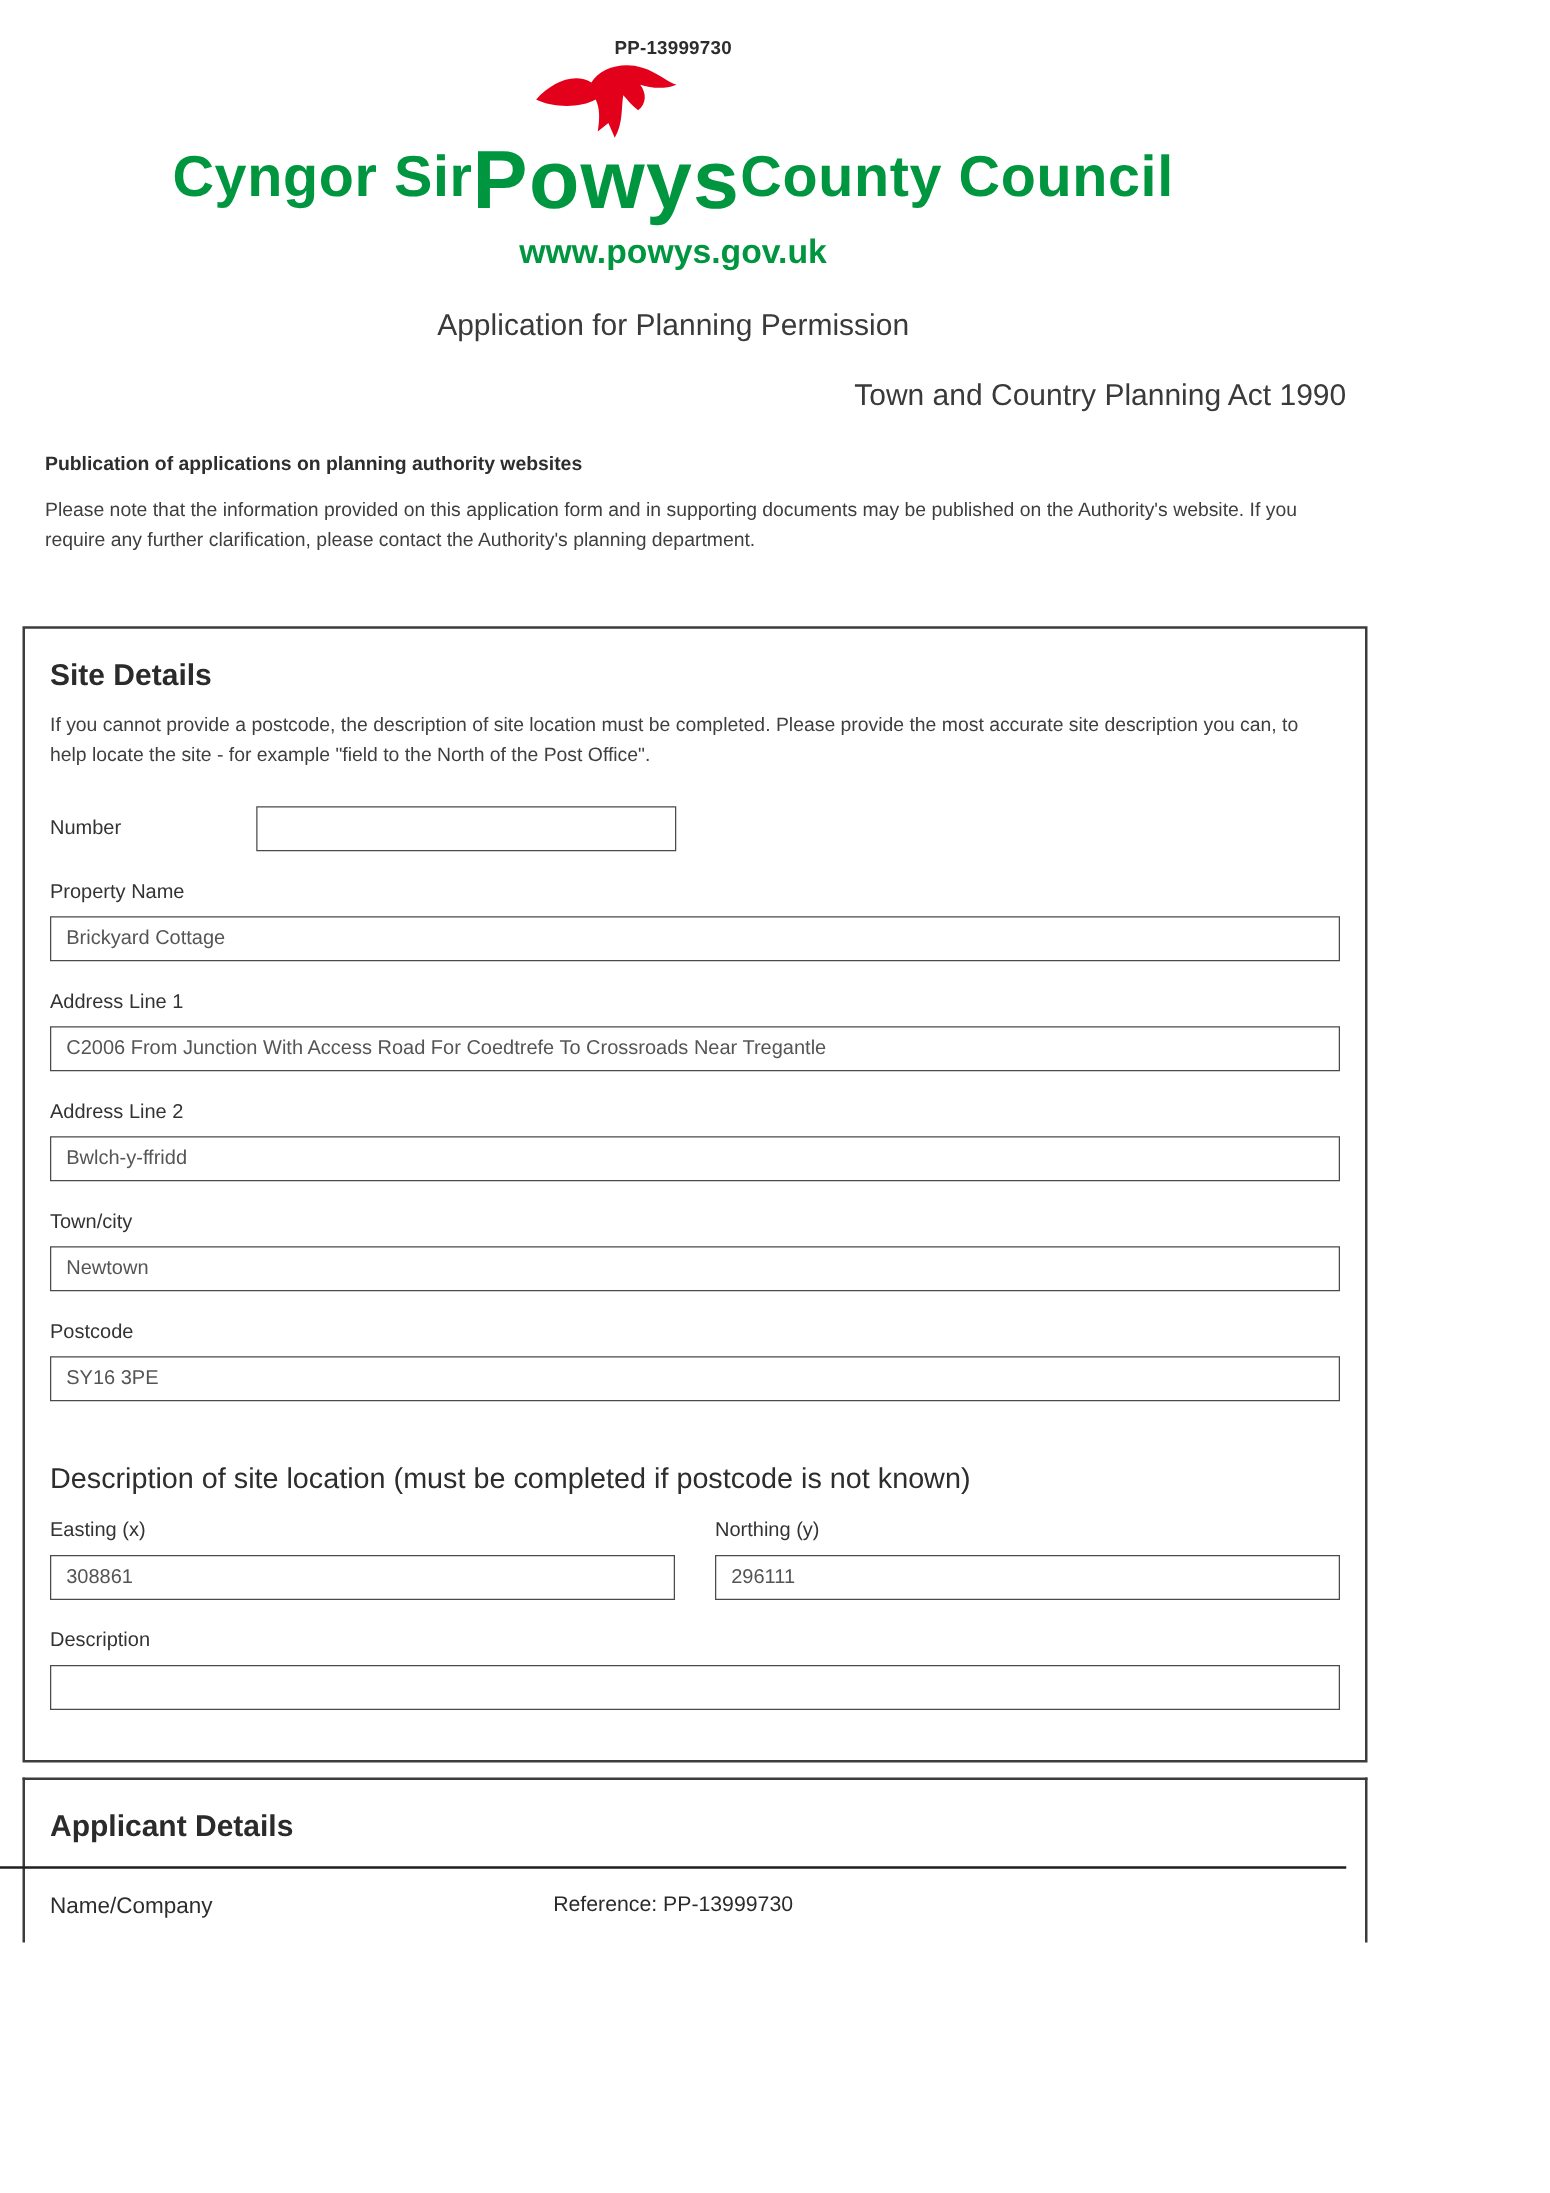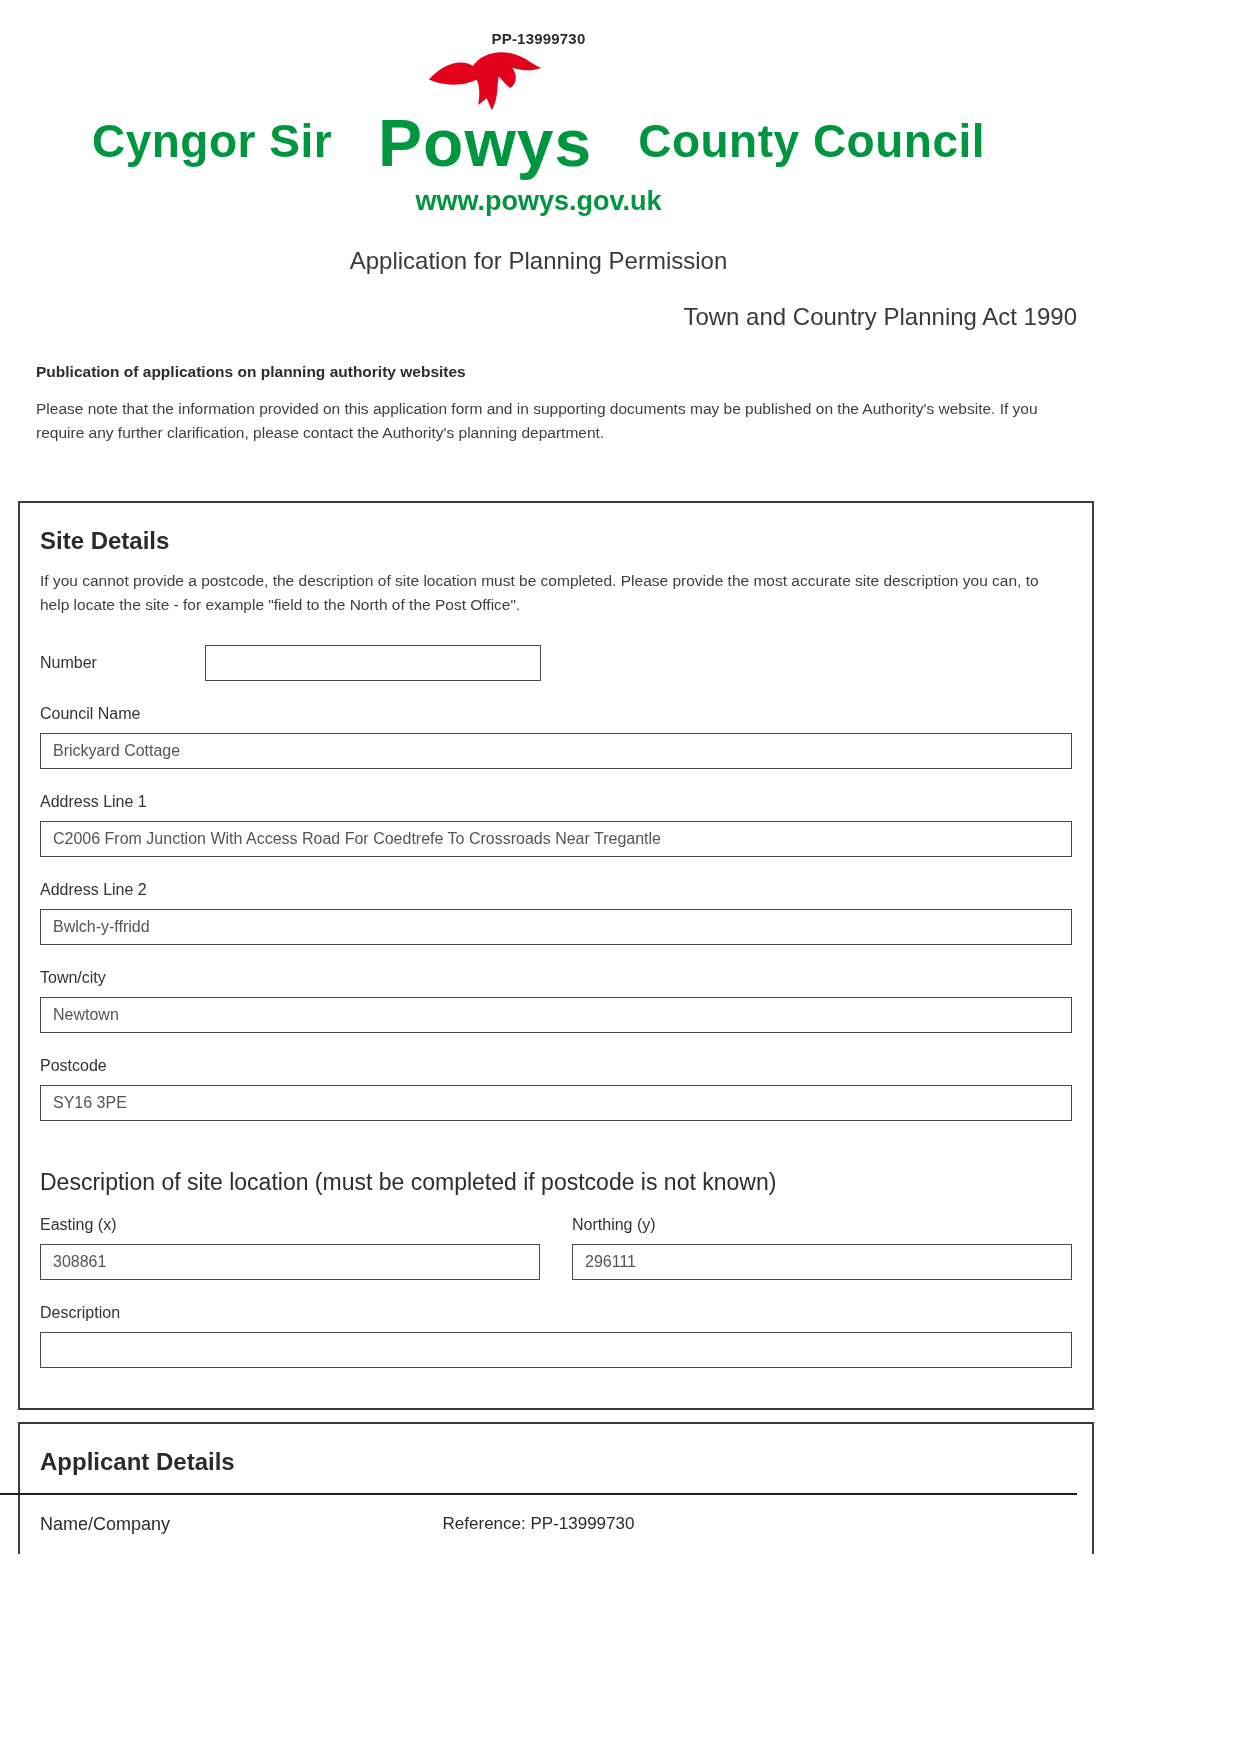--- a/index.html
+++ b/index.html
@@ -20,21 +20,20 @@
     text-align: center;
     font-size: 15px;
     font-weight: 700;
     color: #2d2d2d;
     letter-spacing: .2px;
   }
   .logo-row {
     display: flex;
     justify-content: center;
     align-items: flex-end;
-    gap: 46px;
     margin-top: 2px;
   }
   .logo-side {
     font-size: 46px;
     font-weight: 700;
     color: #009640;
     letter-spacing: .5px;
     padding-bottom: 10px;
   }
   .logo-center { display: flex; flex-direction: column; align-items: center; }
@@ -201,21 +200,21 @@
     <p class="intro">If you cannot provide a postcode, the description of site location must be completed. Please provide the most accurate site description you can, to help locate the site - for example "field to the North of the Post Office".</p>
 
     <div class="inline-row">
       <div class="inline-field">
         <label>Number</label>
         <input type="text" class="text-input short" value="" style="">
       </div>
     </div>
 
     <div class="field">
-      <label>Council Name</label>
+      <label>Property Name</label>
       <input type="text" class="text-input full" value="Brickyard Cottage" style="">
     </div>
 
     <div class="field">
       <label>Address Line 1</label>
       <input type="text" class="text-input full" value="C2006 From Junction With Access Road For Coedtrefe To Crossroads Near Tregantle" style="">
     </div>
 
     <div class="field">
       <label>Address Line 2</label>

